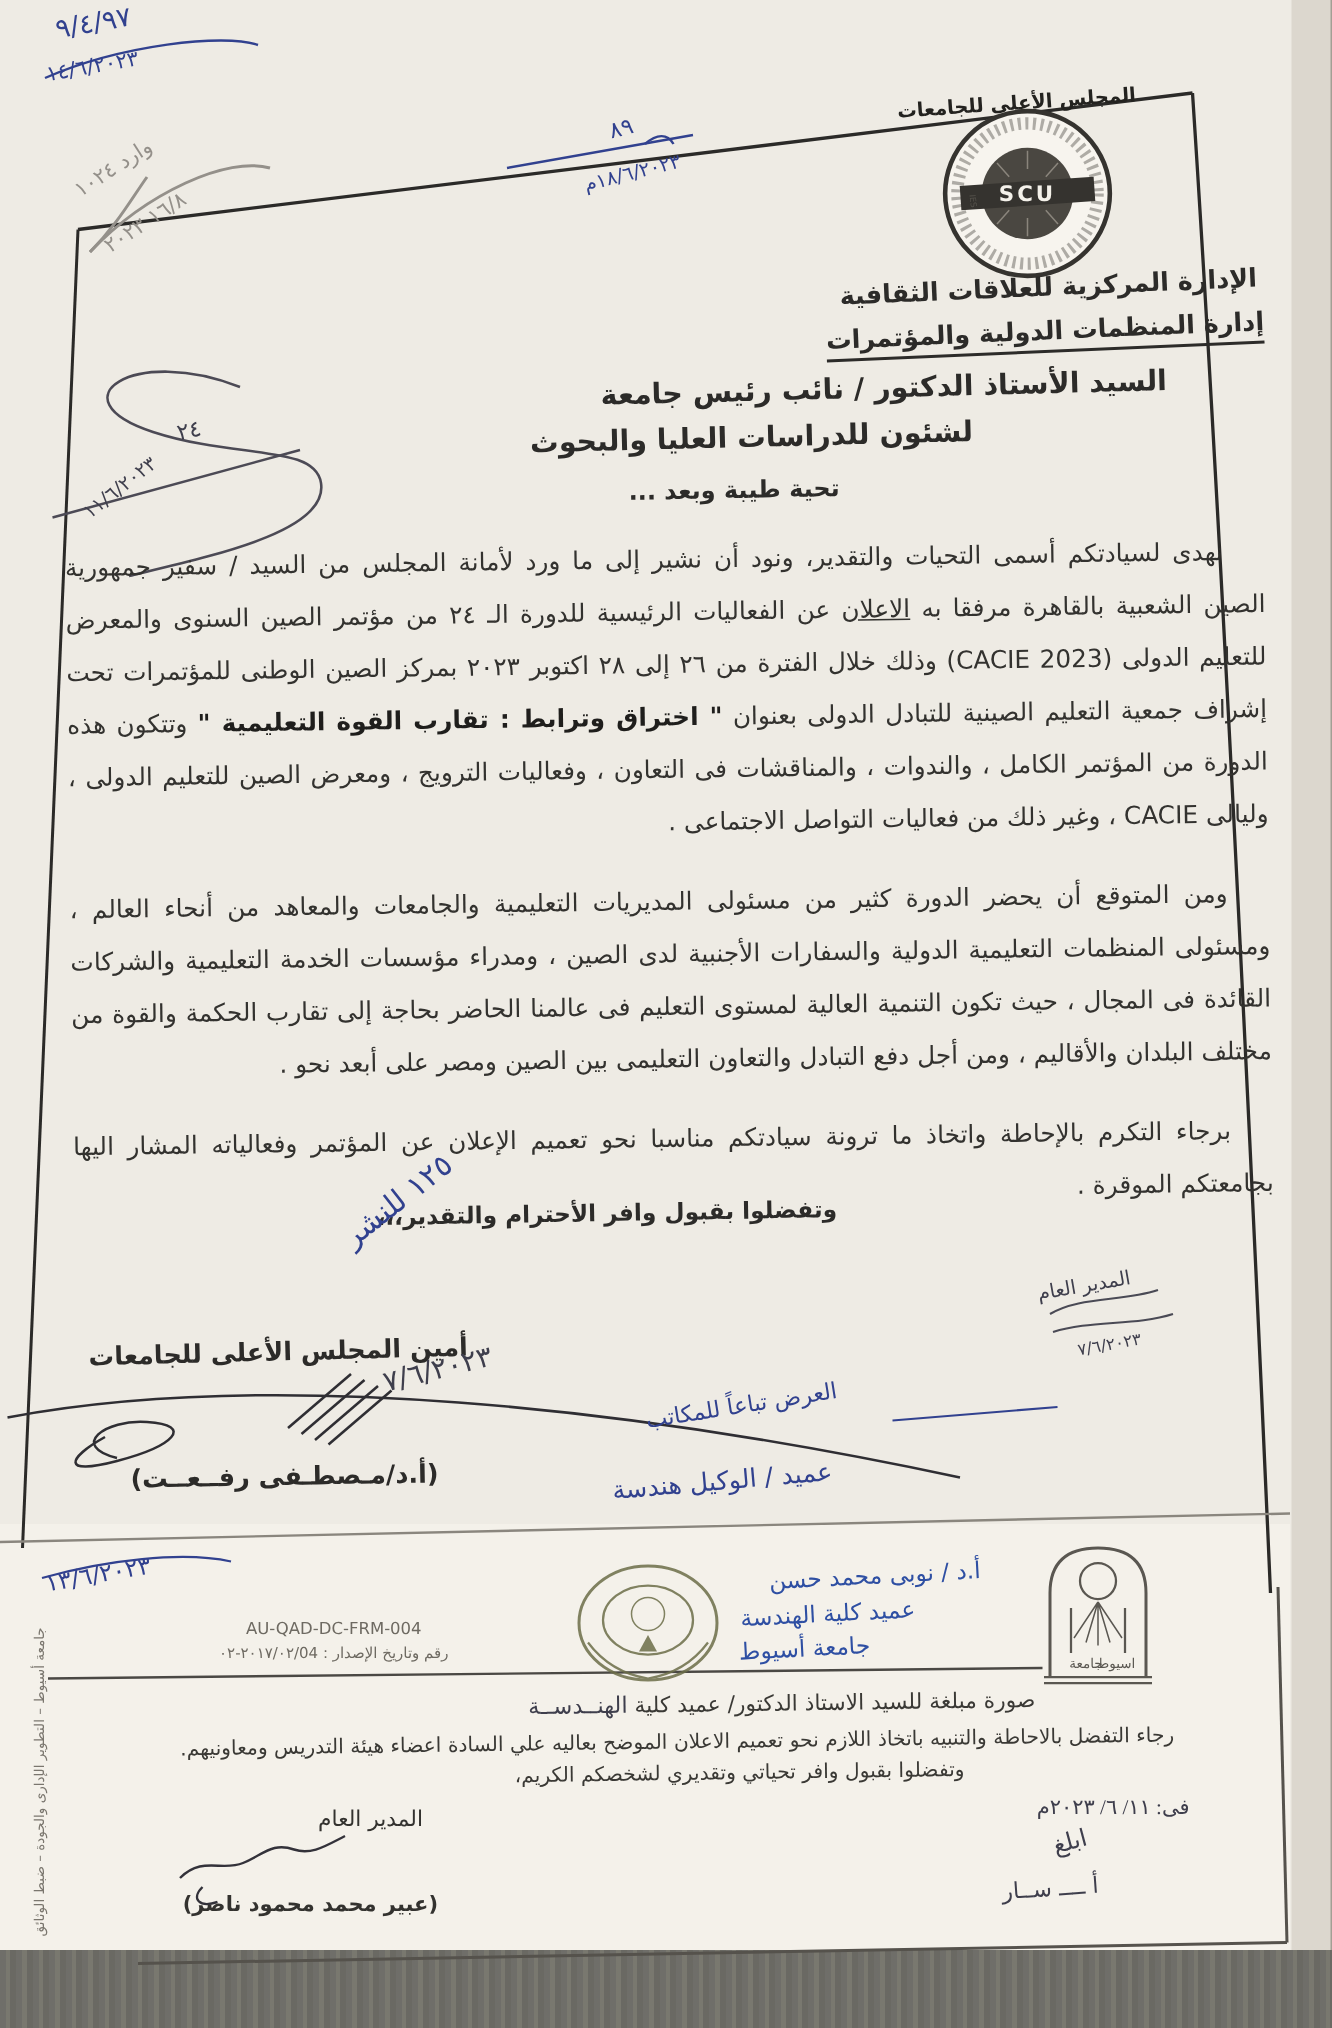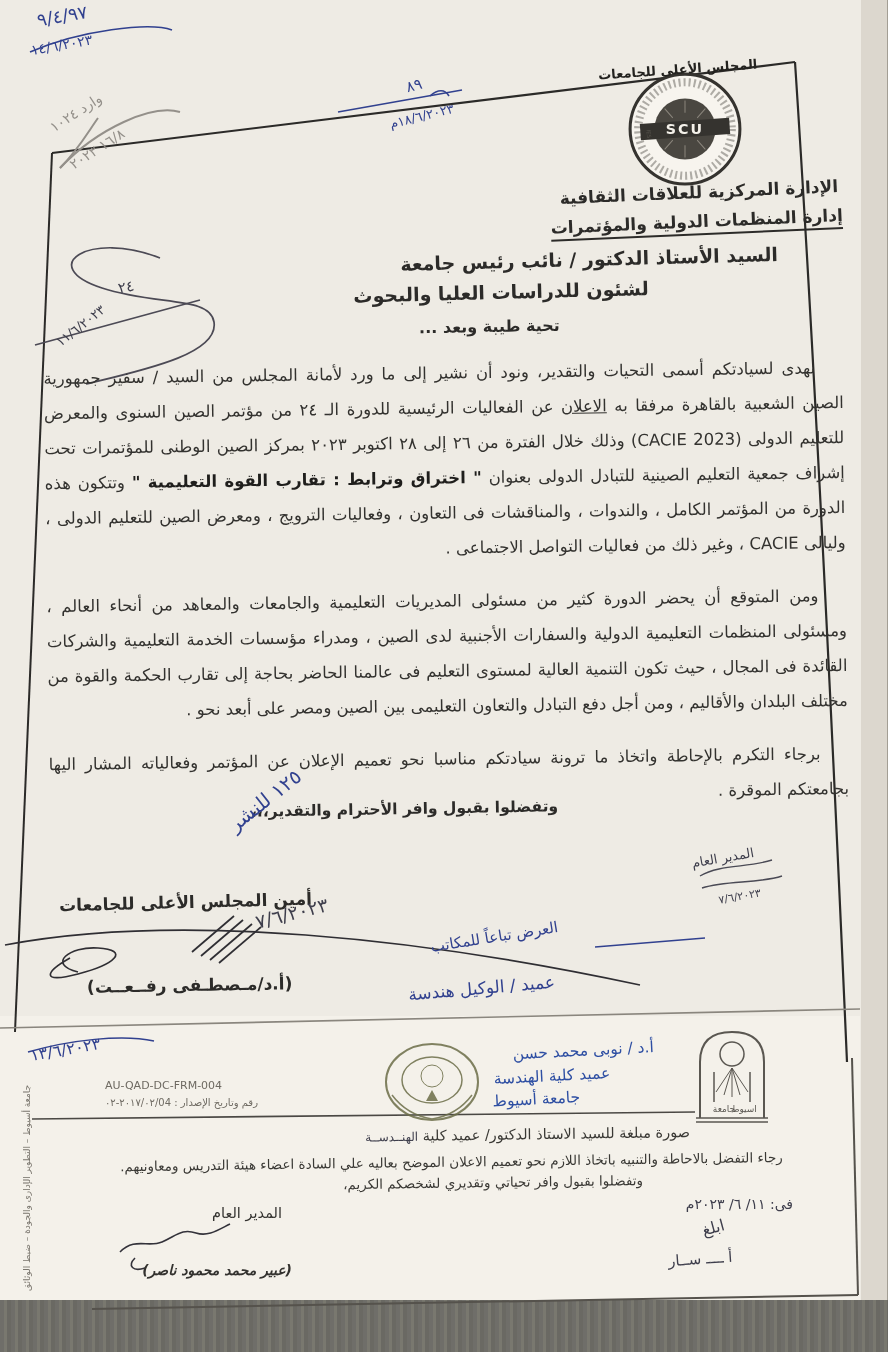--- a/index.html
+++ b/index.html
@@ -26,21 +26,21 @@
   .body-block p+p{margin-top:18px;}
   .body-block .b{font-weight:bold;color:#1f1e1c;}
   .body-block .u{text-decoration:underline;}
   .closing{font-size:15.5px;font-weight:600;transform:rotate(-1deg);}
   .sig-title{font-size:17px;font-weight:bold;transform:rotate(-1.5deg);}
   .sig-name{font-size:17px;font-weight:bold;letter-spacing:1px;transform:rotate(-1deg);}
   .ink{color:#31418f;}
   .inkdark{color:#3e3e4c;}
   .pencil{color:#94908a;}
   .hand{font-size:17px;line-height:1.25;}
-  .small-form{font-size:11px;color:#6e6a62;text-align:left;line-height:1.5;}
+  .small-form{font-size:11px;color:#6e6a62;text-align:center;line-height:1.5;}
   .vert{writing-mode:vertical-rl;transform:rotate(180deg);font-size:9px;color:#7a766e;letter-spacing:1px;}
   .stampline{font-size:15.5px;color:#2e4fa3;transform:rotate(-3deg);transform-origin:right top;}
   .copyline{font-size:14px;color:#3a3935;transform:rotate(-0.8deg);transform-origin:right top;}
   .gm{font-size:14.5px;color:#33322f;}
 </style>
 </head>
 <body>
 
 <div class="canvas">
 
@@ -186,24 +186,24 @@
   <div class="abs small-form" style="left:105px;top:1078px;width:235px;">
     <div style="direction:ltr;">AU-QAD-DC-FRM-004</div>
     <div style="font-size:10px;">رقم وتاريخ الإصدار : ٢٠١٧/٠٢/04-٠٢</div>
   </div>
   <div class="abs vert" style="left:22px;top:1085px;height:215px;">جامعة أسيوط – التطوير الإدارى والجودة – ضبط الوثائق</div>
 
   <div class="abs stampline" style="right:235px;top:1038px;">أ.د / نوبى محمد حسن</div>
   <div class="abs stampline" style="right:278px;top:1064px;">عميد كلية الهندسة</div>
   <div class="abs stampline" style="right:308px;top:1088px;">جامعة أسيوط</div>
 
-  <div class="abs copyline" style="right:198px;top:1124px;font-size:14.5px;"><span>صورة مبلغة للسيد الاستاذ الدكتور/ عميد كلية </span><span class="inkdark" style="font-size:12px;text-align:center;">الهنــدســة</span></div>
+  <div class="abs copyline" style="right:198px;top:1124px;font-size:14.5px;"><span>صورة مبلغة للسيد الاستاذ الدكتور/ عميد كلية </span><span class="inkdark" style="font-size:15px;text-align:center;">الهنــدســة</span></div>
   <div class="abs copyline" style="right:105px;top:1149px;font-size:13.5px;">رجاء التفضل بالاحاطة والتنبيه باتخاذ اللازم نحو تعميم الاعلان الموضح بعاليه علي السادة اعضاء هيئة التدريس ومعاونيهم.</div>
   <div class="abs copyline" style="right:245px;top:1172px;font-size:13.5px;">وتفضلوا بقبول وافر تحياتي وتقديري لشخصكم الكريم،</div>
-  <div class="abs inkdark" style="right:95px;top:1196px;font-size:14px;">فى: ١١/ ٦/ ٢٠٢٣م</div>
+  <div class="abs inkdark" style="right:95px;top:1196px;font-size:14px;font-family:Liberation Serif, serif;">فى: ١١/ ٦/ ٢٠٢٣م</div>
 
   <div class="abs inkdark hand" style="left:702px;top:1218px;transform:rotate(-15deg);font-size:16px;">ابلغ</div>
   <div class="abs inkdark hand" style="left:668px;top:1250px;transform:rotate(-4deg);font-size:15px;">أ ــــ ســار</div>
 
   <div class="abs gm" style="right:606px;top:1205px;">المدير العام</div>
-  <div class="abs gm" style="right:596px;top:1262px;font-weight:bold;font-size:14px;font-style:italic;">(عبير محمد محمود ناصر)</div>
+  <div class="abs gm" style="right:596px;top:1262px;font-weight:bold;font-size:14px;">(عبير محمد محمود ناصر)</div>
 
 </div>
 
 </body></html>

